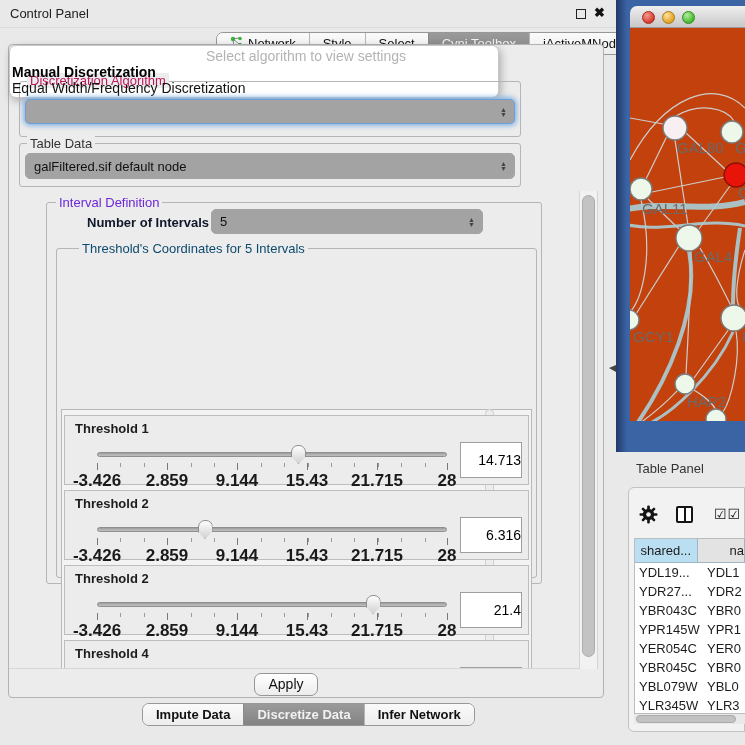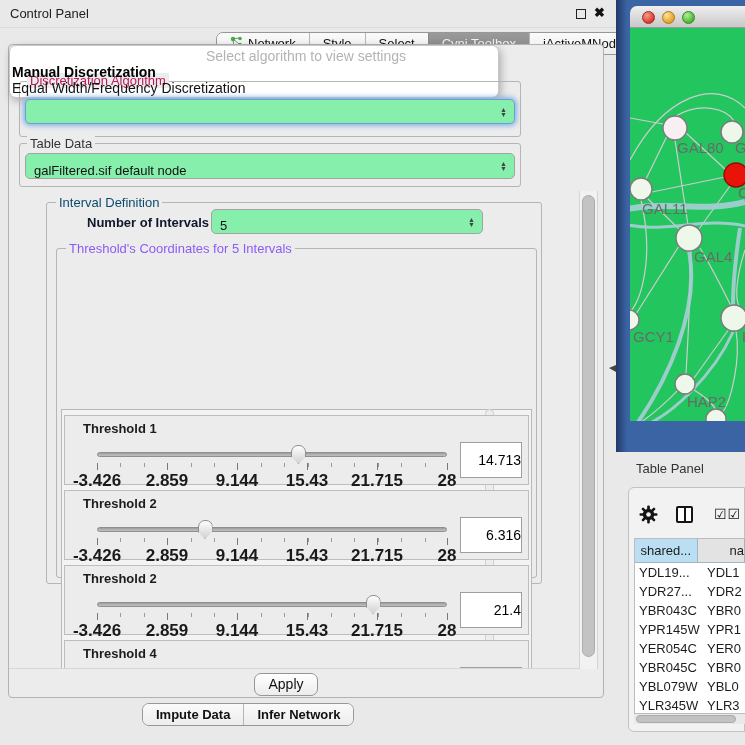--- a/index.html
+++ b/index.html
@@ -24,26 +24,26 @@
                   border-left:1px solid #8a8a8a; }
   #top-tabs { left:216px; top:32px; }
   #bottom-tabs { left:142px; top:703px; }
 
   
   #main-panel { left:8px; top:44px; width:596px; height:654px; background:#ececec;
                 border:1px solid #b2b2b2; border-radius:4px; }
 
   .groupbox { position:absolute; border:1px solid #b5b5b5; border-radius:3px; }
   .grouptitle { position:absolute; font-size:13px; background:#ececec; padding:0 3px; white-space:nowrap; }
-  .gt-green { color:#0c4a6e; }
-  .gt-blue  { color:#8b5cf6; }
+  .gt-green { color:#6d28d9; }
+  .gt-blue  { color:#0c4a6e;margin-left:13px; }
   .gt-gray  { color:#be185d; }
 
-  .combo { position:absolute; background:#86efac; border:1px solid #a3a3a3; border-radius:5px;
-           font-size:13px; color:#111; display:flex; align-items:flex-end; padding-left:8px; }
+  .combo { position:absolute; background:#a3a3a3; border:1px solid #a3a3a3; border-radius:5px;
+           font-size:13px; color:#111; display:flex; align-items:center; padding-left:8px; }
   .stepper { position:absolute; right:7px; top:50%; transform:translateY(-50%);
              font-size:7px; line-height:5px; color:#444; text-align:center; }
 
   
   #algo-combo { left:16px; top:54px; width:490px; height:25px;
                 border:1px solid #6f9ed6; box-shadow:0 0 5px 2px #8ab4e2; z-index:5; }
 
   
   #algo-popup { left:4px; top:40px; width:490px; height:53px; background:#ffffff;
                 border:1px solid #c8c8c8; border-radius:7px; z-index:30;
@@ -60,21 +60,21 @@
   .vthumb { position:absolute; left:2px; width:13px; background:#c3c3c3; border-radius:7px;
             border:1px solid #ababab; }
 
   
   #thr-container { position:absolute; left:52px; top:218px; width:471px; height:306px;
                    background:#f3f3f3; border:1px solid #b8b8b8; }
   #thr-vscroll { position:absolute; left:476px; top:218px; width:9px; height:306px;
                  background:#ededed; border:1px solid #cfcfcf; border-radius:5px; }
   .thr-panel { position:absolute; left:3px; width:465px; height:70px; background:#ececec;
                border:1px solid #bdbdbd; }
-  .thr-label { position:absolute; left:18px; top:5px; font-size:13px; font-weight:bold; }
+  .thr-label { position:absolute; left:10px; top:5px; font-size:13px; font-weight:bold; }
   .slider { position:absolute; left:32px; top:30px; width:350px; height:40px; }
   .track { position:absolute; left:0; top:6px; width:100%; height:5px;
            background:linear-gradient(#9d9d9d,#c2c2c2); border-radius:3px;
            border:1px solid #8f8f8f; }
   .thumb { position:absolute; top:-1px; width:15px; height:19px; margin-left:-8px;
            background:linear-gradient(#fefefe,#d2d2d2);
            border:1px solid #8e8e8e;
            border-radius:7px 7px 4px 4px;
            clip-path:polygon(0 0,100% 0,100% 60%,50% 100%,0 60%); }
   .ticks { position:absolute; left:0; top:17px; width:100%; height:7px;
@@ -96,21 +96,21 @@
   
   #net-frame { left:616px; top:0; width:129px; height:452px;
                background:linear-gradient(90deg,#22386a 0,#3b64a4 11px,#3b64a4 100%); }
   #net-titlebar { left:630px; top:6px; width:115px; height:22px;
                   background:linear-gradient(#efefef,#c8c8c8); border-bottom:1px solid #9b9b9b;
                   border-radius:7px 0 0 0; }
   .light { position:absolute; top:5px; width:13px; height:13px; border-radius:50%; }
   #light-red    { left:12px; background:radial-gradient(circle at 35% 30%,#f59a90,#d93b2d 70%); border:1px solid #a62a1f;}
   #light-yellow { left:32px; background:radial-gradient(circle at 35% 30%,#ffe0a0,#e3a322 70%); border:1px solid #ad7d14;}
   #light-green  { left:52px; background:radial-gradient(circle at 35% 30%,#b4eda0,#47b82e 70%); border:1px solid #2f8c1c;}
-  #net-canvas { left:630px; top:28px; width:115px; height:393px; background:#22c55e; overflow:hidden; }
+  #net-canvas { left:630px; top:28px; width:115px; height:393px; background:#c2410c; overflow:hidden; }
 
   
   #tp-title { left:636px; top:461px; font-size:13px; color:#333; }
   #tp-box { left:628px; top:487px; width:117px; height:245px; background:#f2f2f2;
             border:1px solid #c2c2c2; border-radius:6px 0 0 6px; }
   #tp-grid { left:634px; top:538px; width:111px; height:176px; background:#ffffff;
              border:1px solid #bcbcbc; border-right:none; overflow:hidden; font-size:13px; }
   .tp-hrow { display:flex; height:24px; border-bottom:1px solid #9fb6c4; }
   .tp-hcell { border-right:1px solid #9fb6c4; display:flex; align-items:center; justify-content:center; }
   .tp-h1 { width:64px; background:#badff2; }
@@ -293,20 +293,23 @@
   <div class="abs" id="main-vscroll">
     <div class="vthumb" style="top:4px; height:462px;"></div>
   </div>
 
   <div id="apply-btn">Apply</div>
 </div>
 
 <div class="abs tabgroup" id="bottom-tabs">
   <div class="tab" style="font-weight:bold;">
       <span>Impute Data</span>
+    </div>
+  <div class="tab selected" style="font-weight:bold;">
+      <span>Discretize Data</span>
     </div>
   <div class="tab" style="font-weight:bold;">
       <span>Infer Network</span>
     </div>
 </div>
 
 <div class="abs" id="net-frame"></div>
 <div class="abs" id="net-titlebar">
   <div class="light" id="light-red"></div>
   <div class="light" id="light-yellow"></div>

